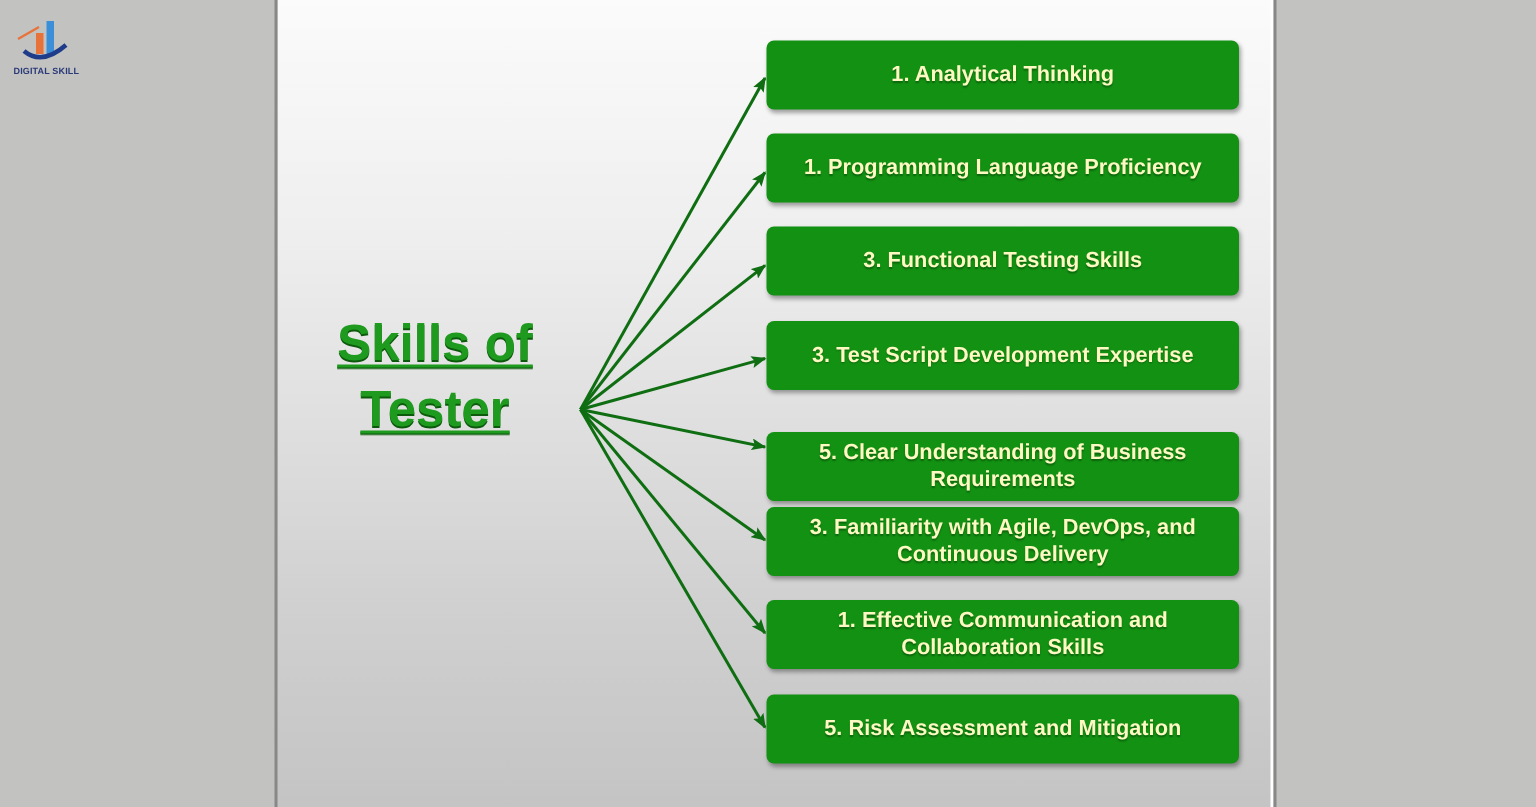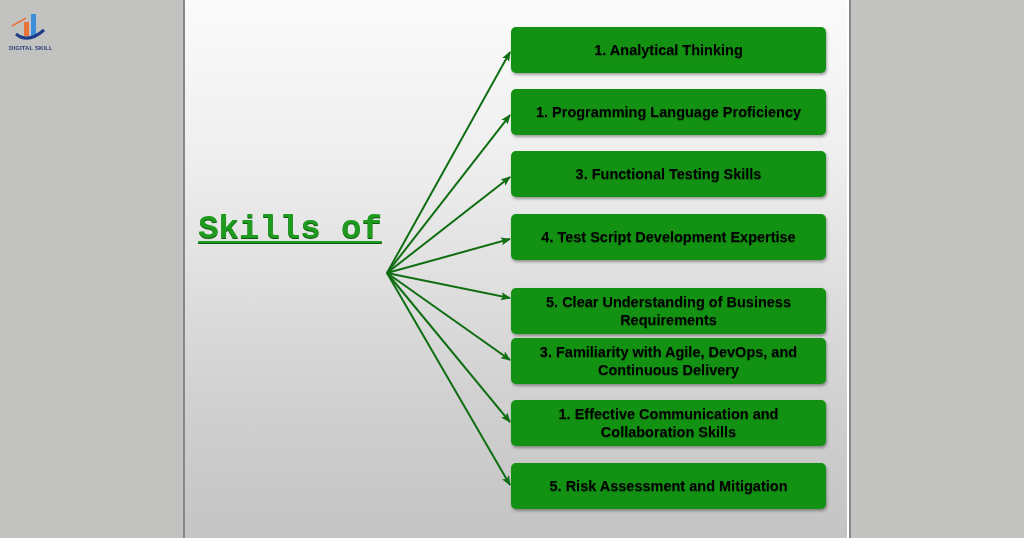--- a/index.html
+++ b/index.html
@@ -20,36 +20,36 @@
     .panel {
       position: absolute; left: 183px; top: 0; width: 664px; height: 538px;
       background: linear-gradient(to bottom, #fbfbfb 0%, #eeeeee 30%, #d0d0d0 75%, #c4c4c4 100%);
       border-left: 2px solid #888;
       border-right: 2px solid #888;
       box-shadow: -2px 0 0 #ffffff inset;
     }
     .title {
       position: absolute; left: 195px; top: 207px; width: 190px;
       text-align: center;
-      font-family: Liberation Mono, monospace;
+      font-family: Liberation Sans, sans-serif;
       font-weight: bold; font-size: 34px; line-height: 44px;
       color: #1e9a1e;
       text-decoration: underline;
       text-decoration-thickness: 2px;
       text-underline-offset: 3px;
       text-shadow: 0 1px 0 #0c5a0c;
     }
     .title span { display: block; }
     svg.arrows { position: absolute; left: 0; top: 0; }
     .box {
       position: absolute; left: 511px; width: 315px; height: 46px;
       background: #129112;
       border-radius: 5px;
       box-shadow: 1px 2px 3px rgba(0,0,0,0.35);
-      color: #000000;
+      color: #fef9c3;
       font-weight: bold; font-size: 14.5px; line-height: 18px;
       display: flex; align-items: center; justify-content: center;
       text-align: center;
       text-shadow: 0 1px 1px rgba(0,0,0,0.3);
       box-sizing: border-box; padding: 0 8px;
     }
   </style>
 </head>
 <body>
 
@@ -78,22 +78,23 @@
     <line x1="387" y1="273" x2="510" y2="239"></line>
     <line x1="387" y1="273" x2="510" y2="298"></line>
     <line x1="387" y1="273" x2="510" y2="360"></line>
     <line x1="387" y1="273" x2="510" y2="422"></line>
     <line x1="387" y1="273" x2="510" y2="485"></line>
   </g>
 </svg>
 
 <div class="title">
   <span>Skills of</span>
+  <span>Tester</span>
 </div>
 
 <div class="box" style="top:27px">1. Analytical Thinking</div>
 <div class="box" style="top:89px">1. Programming Language Proficiency</div>
 <div class="box" style="top:151px">3. Functional Testing Skills</div>
-<div class="box" style="top:214px">4. Test Script Development Expertise</div>
+<div class="box" style="top:214px">3. Test Script Development Expertise</div>
 <div class="box" style="top:288px">5. Clear Understanding of Business Requirements</div>
 <div class="box" style="top:338px">3. Familiarity with Agile, DevOps, and Continuous Delivery</div>
 <div class="box" style="top:400px">1. Effective Communication and Collaboration Skills</div>
 <div class="box" style="top:463px">5. Risk Assessment and Mitigation</div>
 
 </body></html>

